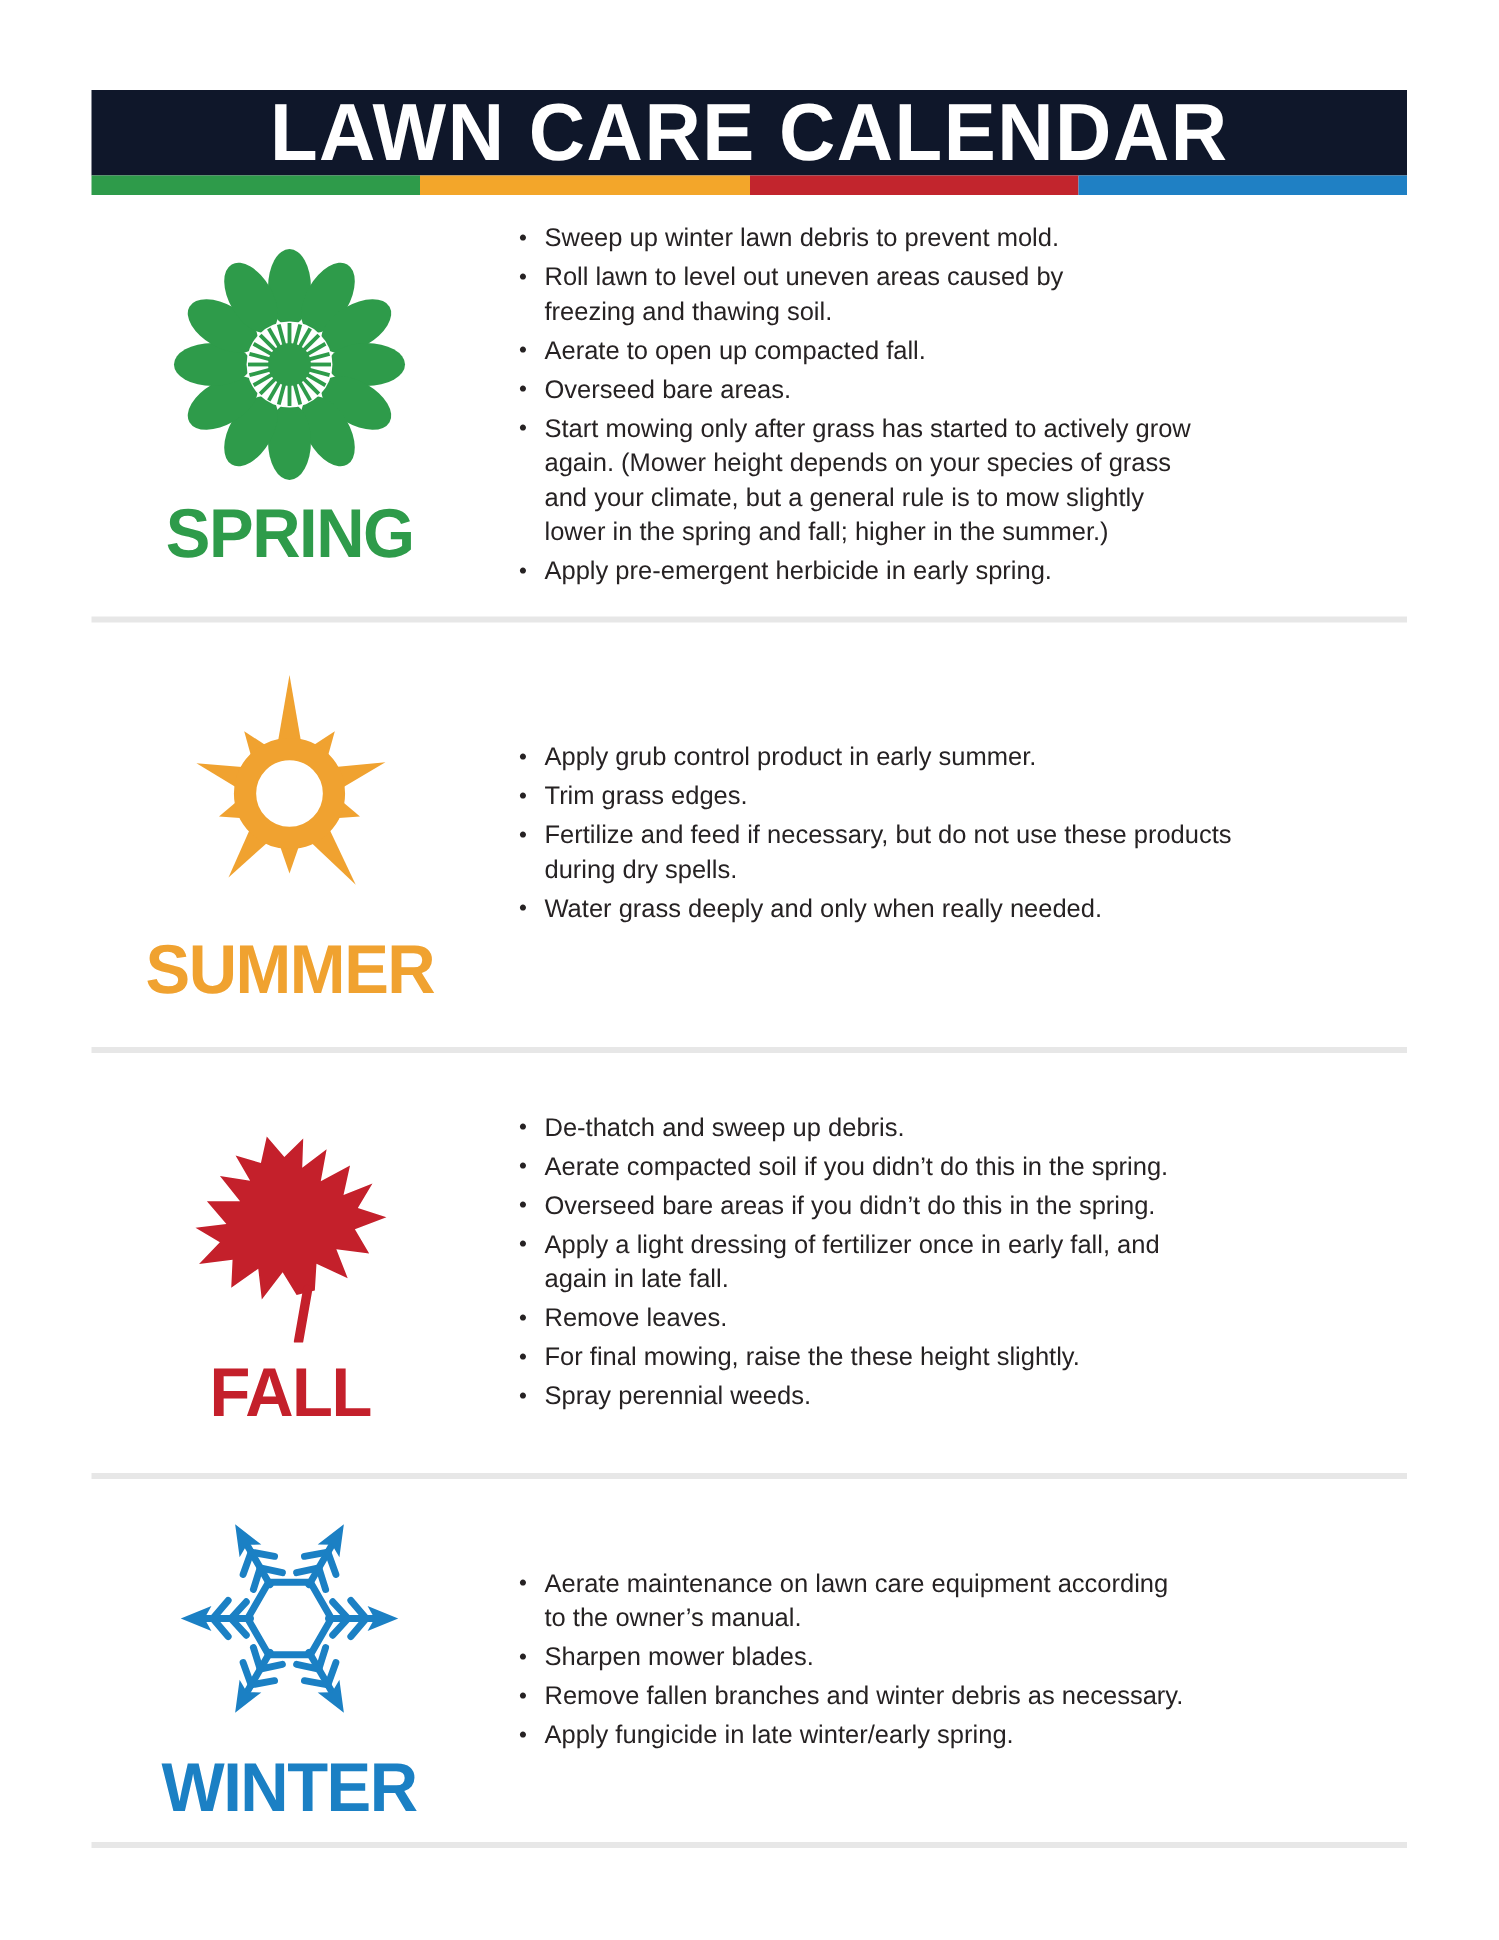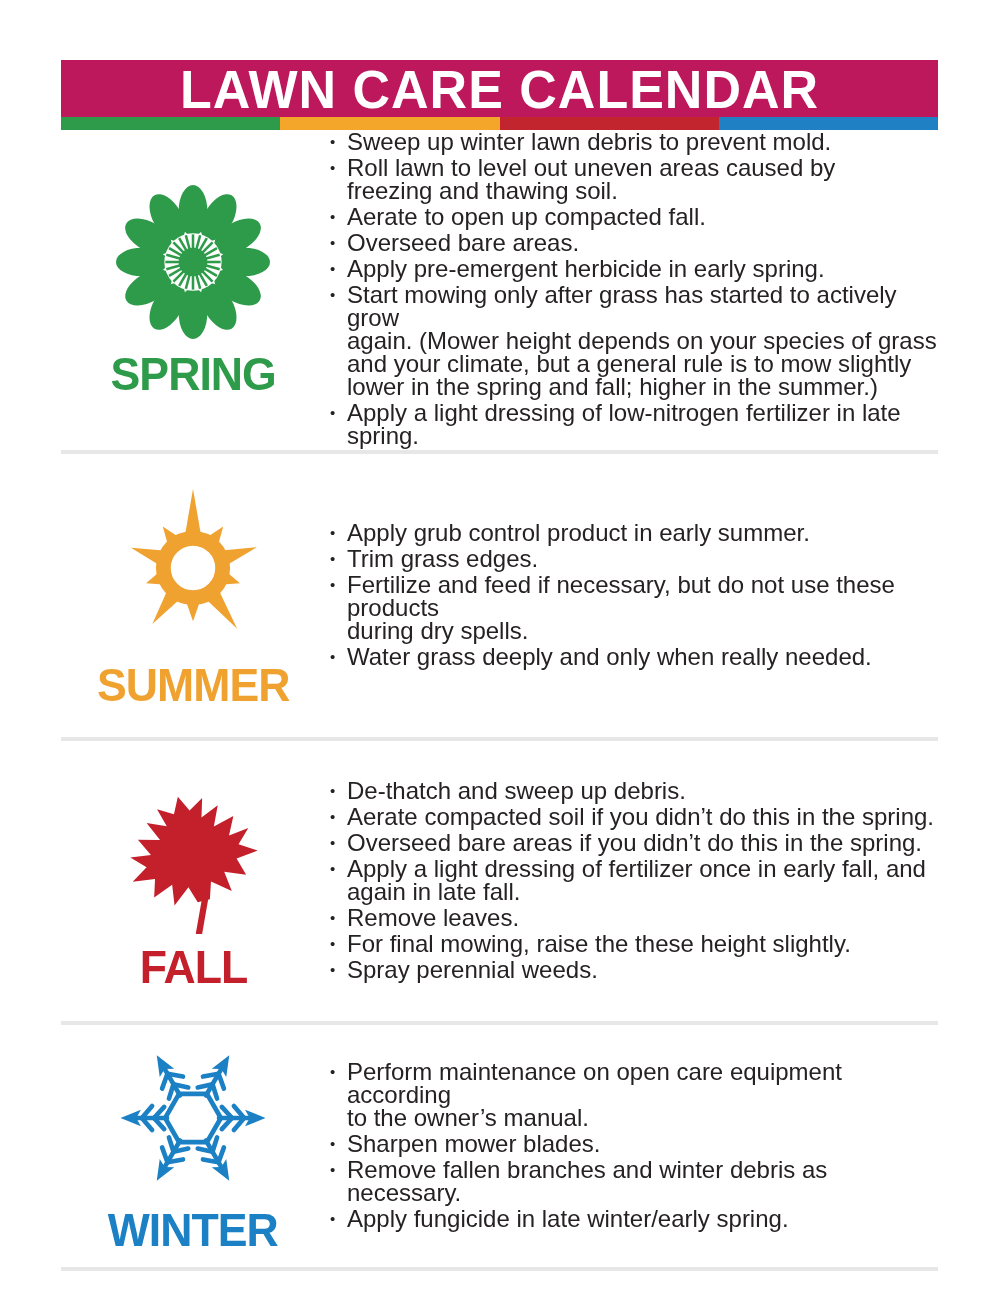--- a/index.html
+++ b/index.html
@@ -6,21 +6,21 @@
   body{
     width:999px;height:1293px;
     font-family:"Liberation Sans", sans-serif;
     color:#262223;
     -webkit-font-smoothing:antialiased;
   }
   .page{width:877px;margin:0 auto;padding-top:60px;}
 
   
   .titlebar{
-    background:#be185d;height:57px;
+    background:#0f172a;height:57px;
     display:flex;align-items:center;justify-content:center;
   }
   .titlebar h1{
     margin:0;color:#ffffff;font-size:52px;font-weight:700;
     letter-spacing:1px;line-height:1;transform:scaleY(1.04);
     white-space:nowrap;
   }
 
   
   .stripe{display:flex;height:13px;width:100%;}
@@ -42,22 +42,22 @@
     display:flex;flex-direction:column;align-items:center;justify-content:center;
   }
   .icon-box{display:flex;align-items:center;justify-content:center;}
   .icon-box svg{display:block;}
   .season-label{
     font-size:46px;font-weight:700;letter-spacing:-1px;line-height:1;
     margin-top:10px;transform:scaleX(0.97);
   }
 
   .tasks{
-    flex:1 1 auto;list-style:none;margin:0;padding:0;
-    font-size:24px;line-height:23px;max-width:620px;
+    flex:1 1 auto;list-style:none;margin:16px;padding:0;
+    font-size:17px;line-height:23px;max-width:620px;
   }
   .tasks li{
     position:relative;padding-left:22px;margin-bottom:3px;
     white-space:pre-line;
   }
   .tasks li::before{
     content:"\2022";
     position:absolute;left:5px;top:0;
     font-size:15px;line-height:23px;color:#262223;
   }
@@ -200,26 +200,25 @@
             </svg>
           </div>
       <div class="season-label" style="color: rgb(46, 155, 74);">SPRING</div>
     </div>
     <ul class="tasks">
           <li>Sweep up winter lawn debris to prevent mold.</li>
           <li>Roll lawn to level out uneven areas caused by
 freezing and thawing soil.</li>
           <li>Aerate to open up compacted fall.</li>
           <li>Overseed bare areas.</li>
-          <li>Apply pre-emergent herbicide in early spring.</li>
           <li>Start mowing only after grass has started to actively grow
 again. (Mower height depends on your species of grass
 and your climate, but a general rule is to mow slightly
 lower in the spring and fall; higher in the summer.)</li>
-          <li>Apply a light dressing of low-nitrogen fertilizer in late spring.</li>
+          <li>Apply pre-emergent herbicide in early spring.</li>
         </ul>
   </section>
 
   <section class="season">
     <div class="icon-col">
       <div class="icon-box" style="color: rgb(240, 162, 48);">
             <svg viewBox="-85 -85 170 170" width="168" height="168">
               <g fill="currentColor">
                 <g transform="rotate(0)">
                   <polygon points="-9,-28 0,-80 9,-28"></polygon>
@@ -353,21 +352,21 @@
                   <line x1="55" y1="0" x2="44" y2="-13"></line>
                   <line x1="55" y1="0" x2="44" y2="13"></line>
                   <polygon points="56,-9 78,0 56,9 61,0" stroke="none"></polygon>
                 </g>
               </g>
             </svg>
           </div>
       <div class="season-label" style="color: rgb(27, 128, 196);">WINTER</div>
     </div>
     <ul class="tasks">
-          <li>Perform maintenance on open care equipment according
+          <li>Aerate maintenance on lawn care equipment according
 to the owner’s manual.</li>
           <li>Sharpen mower blades.</li>
           <li>Remove fallen branches and winter debris as necessary.</li>
           <li>Apply fungicide in late winter/early spring.</li>
         </ul>
   </section>
 </main>
 
 </div>
 

